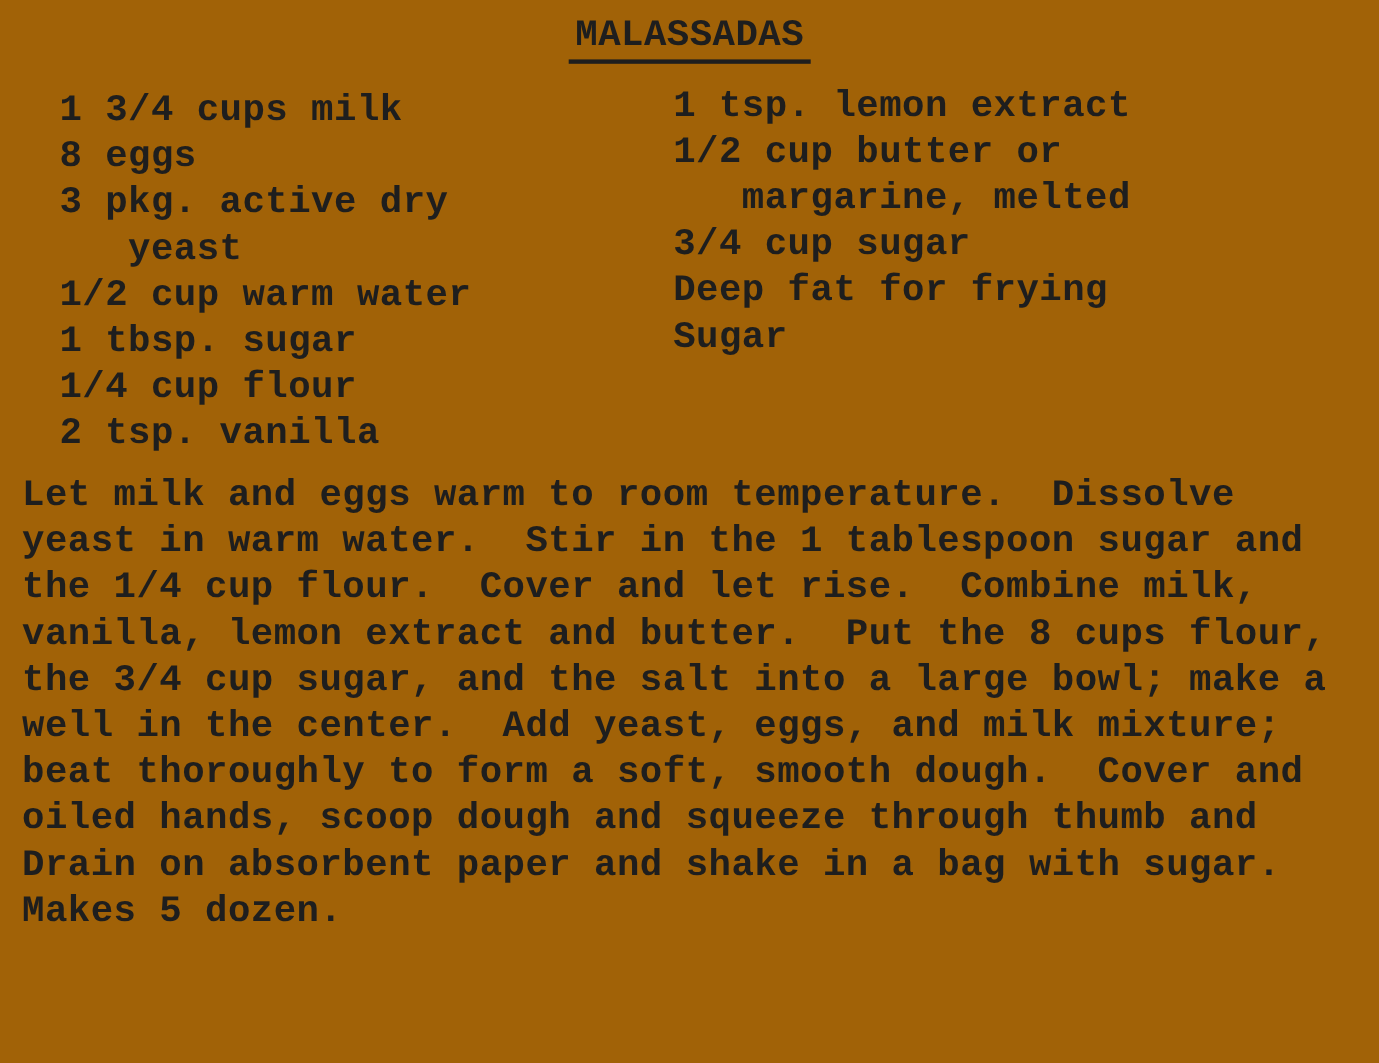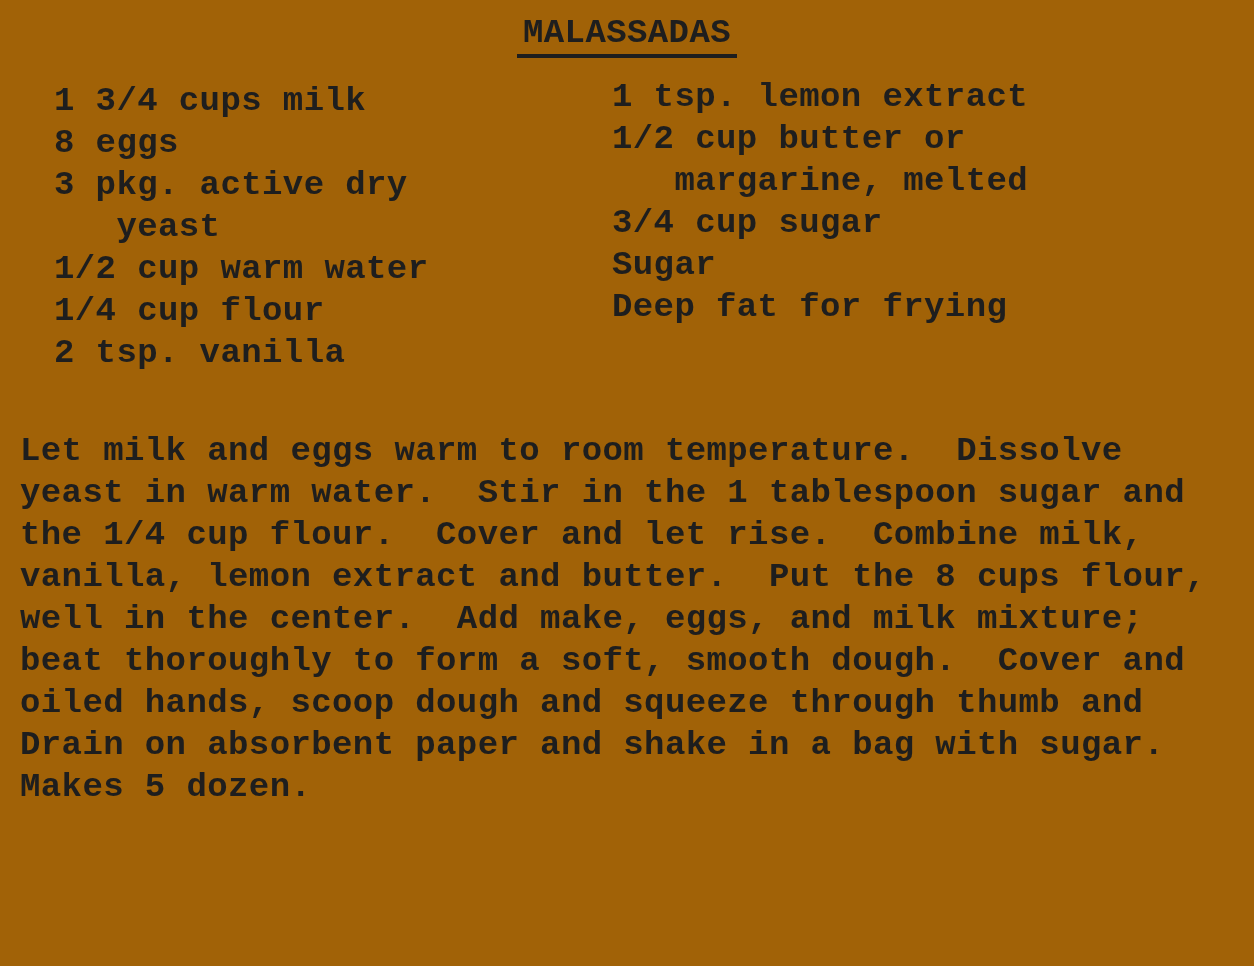--- a/index.html
+++ b/index.html
@@ -62,38 +62,40 @@
   <div class="title-wrap">
     <span class="title">MALASSADAS</span>
   </div>
 
   <div class="col-left">
     <div class="line">1 3/4 cups milk</div>
     <div class="line">8 eggs</div>
     <div class="line">3 pkg. active dry</div>
     <div class="line">   yeast</div>
     <div class="line">1/2 cup warm water</div>
+    <div class="line">1 tbsp. sugar</div>
     <div class="line">1/4 cup flour</div>
     <div class="line">2 tsp. vanilla</div>
   </div>
 
   <div class="col-right">
     <div class="line">1 tsp. lemon extract</div>
     <div class="line">1/2 cup butter or</div>
     <div class="line">   margarine, melted</div>
     <div class="line">3/4 cup sugar</div>
+    <div class="line">Deep fat for frying</div>
     <div class="line">Sugar</div>
-    <div class="line">Deep fat for frying</div>
   </div>
 
   <div class="instructions">
     <div class="line">Let milk and eggs warm to room temperature.  Dissolve</div>
     <div class="line">yeast in warm water.  Stir in the 1 tablespoon sugar and</div>
     <div class="line">the 1/4 cup flour.  Cover and let rise.  Combine milk,</div>
     <div class="line">vanilla, lemon extract and butter.  Put the 8 cups flour,</div>
-    <div class="line">well in the center.  Add make, eggs, and milk mixture;</div>
+    <div class="line">the 3/4 cup sugar, and the salt into a large bowl; make a</div>
+    <div class="line">well in the center.  Add yeast, eggs, and milk mixture;</div>
     <div class="line">beat thoroughly to form a soft, smooth dough.  Cover and</div>
     <div class="line">oiled hands, scoop dough and squeeze through thumb and</div>
     <div class="line">Drain on absorbent paper and shake in a bag with sugar.</div>
     <div class="line">Makes 5 dozen.</div>
   </div>
 
 </div>
 
 </body></html>

